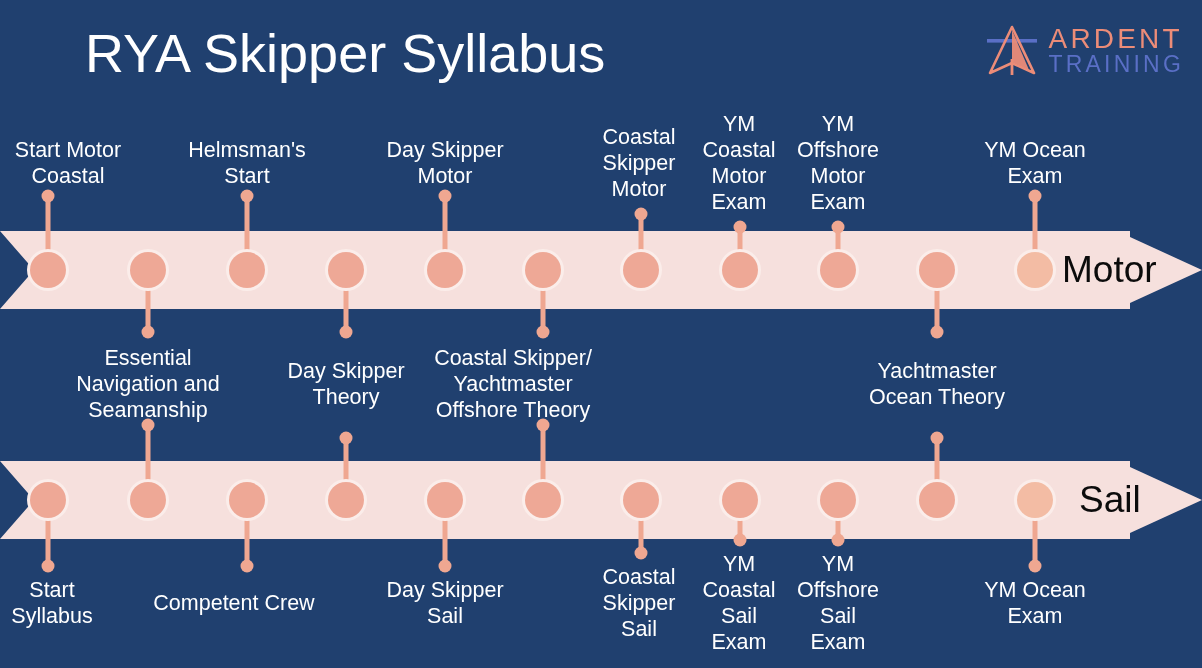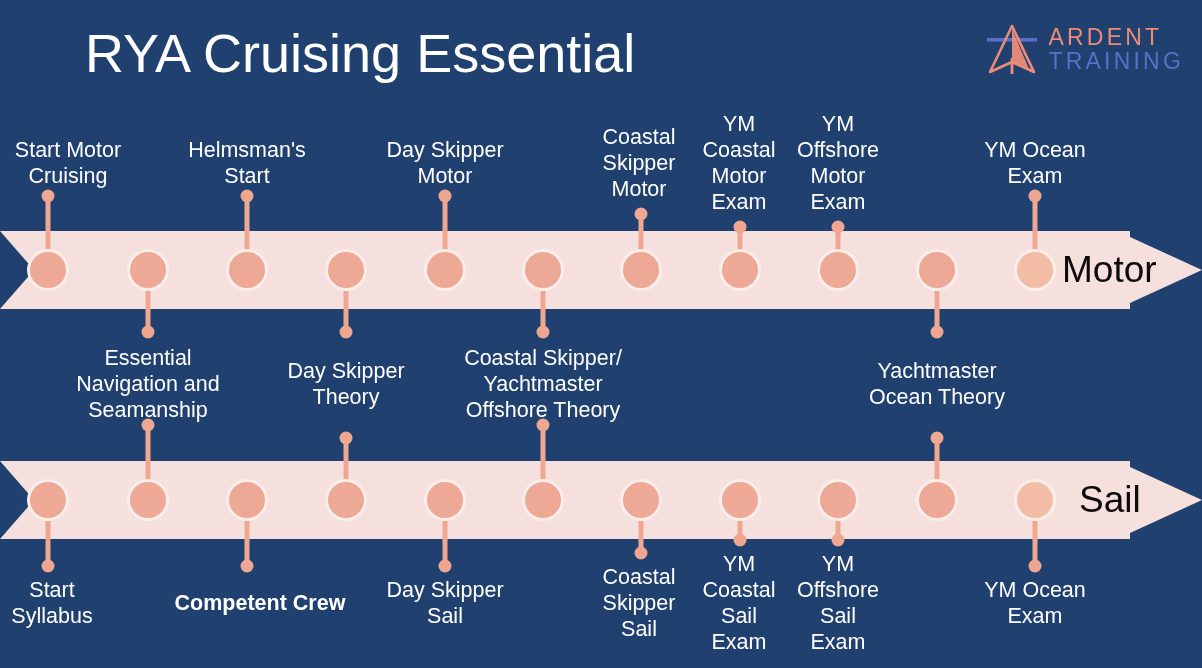--- a/index.html
+++ b/index.html
@@ -33,21 +33,21 @@
     position: absolute;
     right: 18px;
     top: 24px;
     display: flex;
     align-items: center;
     gap: 10px;
   }
   #logo-mark { width: 54px; height: 52px; display: block; }
   #logo-words { display: flex; flex-direction: column; line-height: 1.04; }
   .logo-ardent {
-    font-size: 23px;
+    font-size: 28px;
     letter-spacing: 3.2px;
     color: #EC8C78;
     font-weight: 400;
   }
   .logo-training {
     font-size: 23px;
     letter-spacing: 3.2px;
     color: #5A6FC6;
     font-weight: 400;
   }
@@ -114,21 +114,21 @@
     transform: translateX(-50%);
     white-space: pre-line;
     font-weight: 400;
   }
 </style>
 </head>
 <body>
 
 <div id="stage">
 
-  <div id="page-title">RYA Cruising Essential</div>
+  <div id="page-title">RYA Skipper Syllabus</div>
 
   <div id="logo">
     <svg id="logo-mark" viewBox="0 0 54 52">
       <rect x="2" y="14" width="50" height="3.6" fill="#5A6FC6"></rect>
       <path d="M27 2 L49 48 L27 38 L5 48 Z" fill="none" stroke="#EC8C78" stroke-width="2.6" stroke-linejoin="round"></path>
       <path d="M27 5 L27 37 L44 45 Z" fill="#EC8C78" opacity="0.95"></path>
       <rect x="25.6" y="34" width="2.8" height="16" fill="#EC8C78"></rect>
     </svg>
     <div id="logo-words">
       <span class="logo-ardent">ARDENT</span>
@@ -215,21 +215,21 @@
       <div class="node" style="left: 445px; top: 500px;"></div>
       <div class="node" style="left: 543px; top: 500px;"></div>
       <div class="node" style="left: 641px; top: 500px;"></div>
       <div class="node" style="left: 740px; top: 500px;"></div>
       <div class="node" style="left: 838px; top: 500px;"></div>
       <div class="node" style="left: 937px; top: 500px;"></div>
       <div class="node pale" style="left: 1035px; top: 500px;"></div>
     </div>
   <div id="labels-layer">
       <div class="label" style="left: 68px; top: 137px;">Start Motor
-Cruising</div>
+Coastal</div>
       <div class="label" style="left: 247px; top: 137px;">Helmsman's
 Start</div>
       <div class="label" style="left: 445px; top: 137px;">Day Skipper
 Motor</div>
       <div class="label" style="left: 639px; top: 124px;">Coastal
 Skipper
 Motor</div>
       <div class="label" style="left: 739px; top: 111px;">YM
 Coastal
 Motor
@@ -238,28 +238,28 @@
 Offshore
 Motor
 Exam</div>
       <div class="label" style="left: 1035px; top: 137px;">YM Ocean
 Exam</div>
       <div class="label" style="left: 148px; top: 345px;">Essential
 Navigation and
 Seamanship</div>
       <div class="label" style="left: 346px; top: 358px;">Day Skipper
 Theory</div>
-      <div class="label" style="left: 543px; top: 345px;">Coastal Skipper/
+      <div class="label" style="left: 513px; top: 345px;">Coastal Skipper/
 Yachtmaster
 Offshore Theory</div>
       <div class="label" style="left: 937px; top: 358px;">Yachtmaster
 Ocean Theory</div>
       <div class="label" style="left: 52px; top: 577px;">Start
 Syllabus</div>
-      <div class="label" style="left: 260px; top: 590px; font-weight: bold;">Competent Crew</div>
+      <div class="label" style="left: 234px; top: 590px;">Competent Crew</div>
       <div class="label" style="left: 445px; top: 577px;">Day Skipper
 Sail</div>
       <div class="label" style="left: 639px; top: 564px;">Coastal
 Skipper
 Sail</div>
       <div class="label" style="left: 739px; top: 551px;">YM
 Coastal
 Sail
 Exam</div>
       <div class="label" style="left: 838px; top: 551px;">YM

